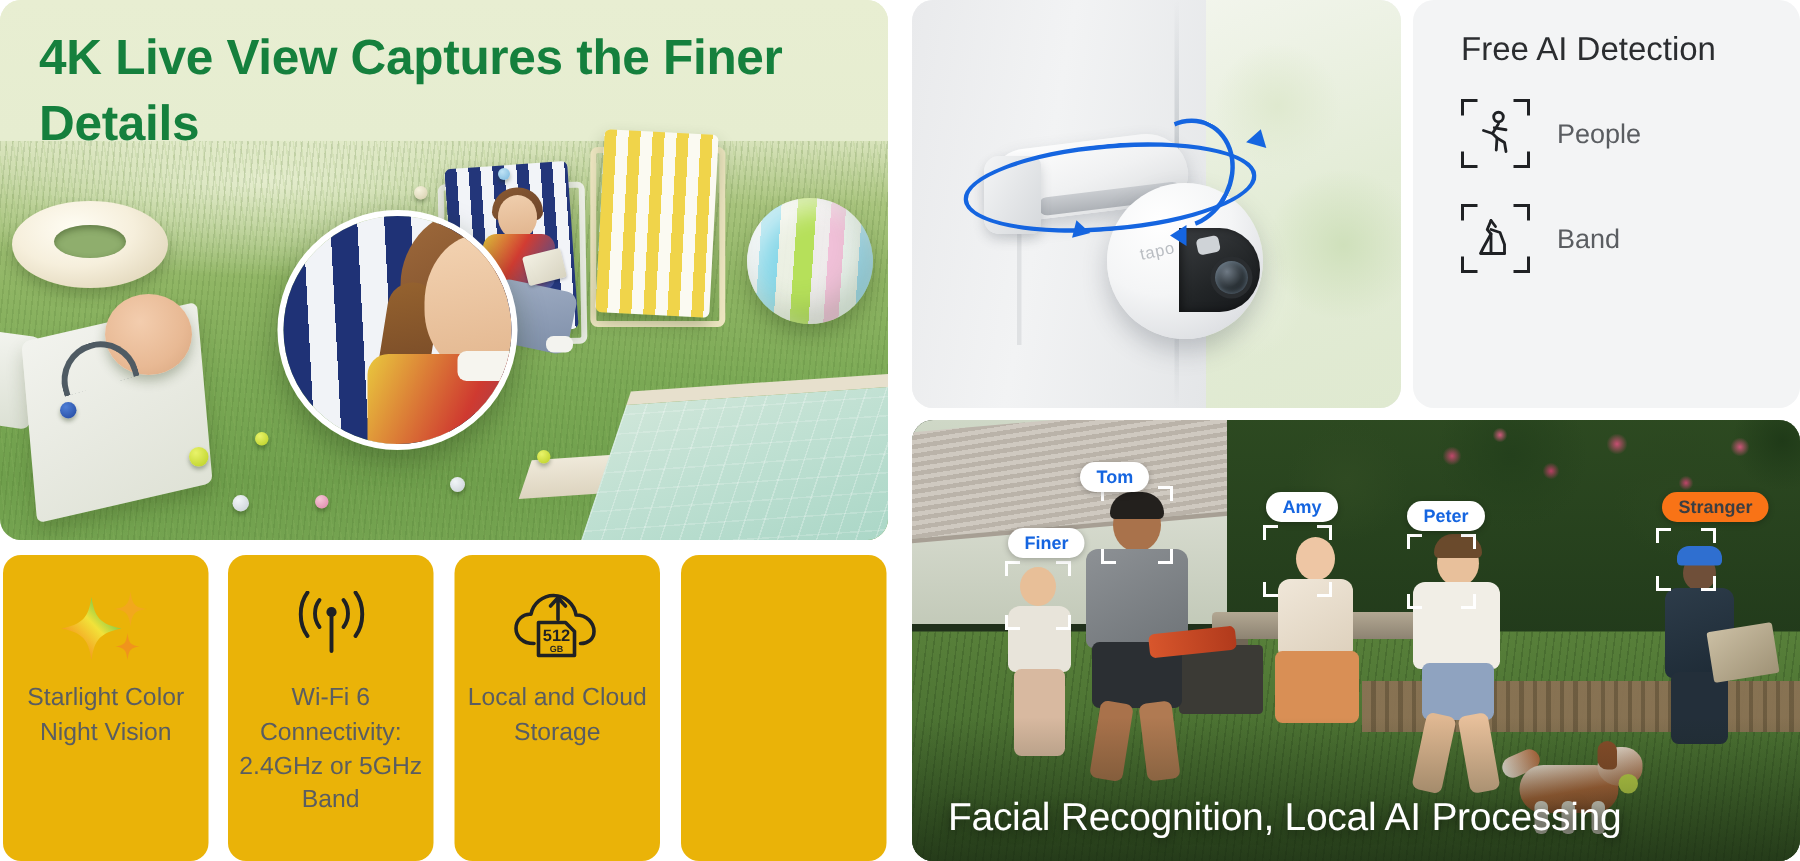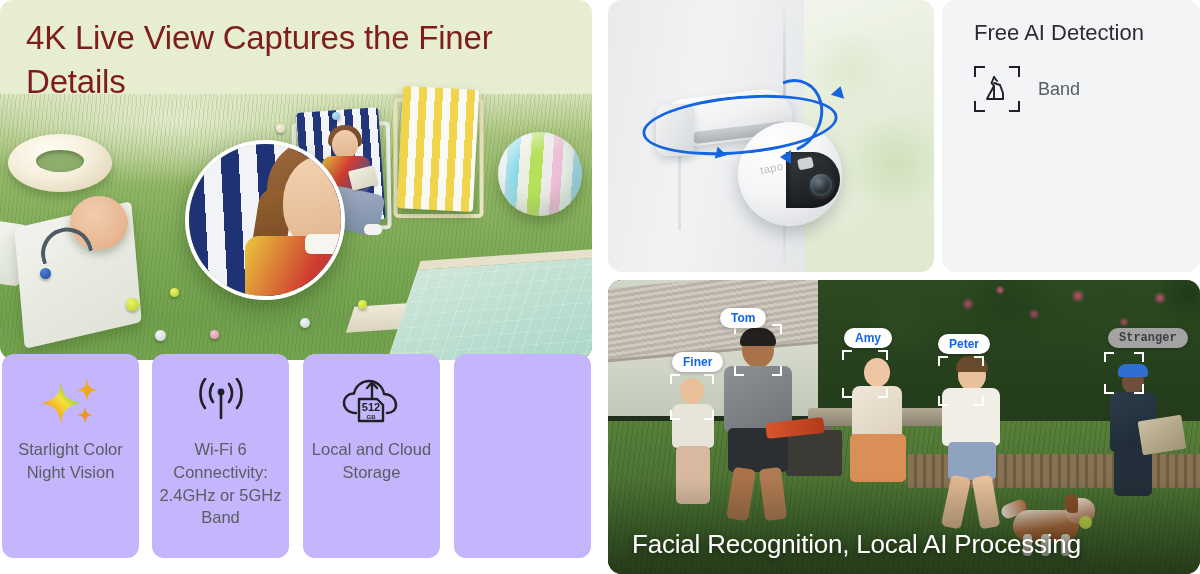--- a/index.html
+++ b/index.html
@@ -154,21 +154,21 @@
         #f0c0d8 63% 74%,
         rgba(240,246,246,.92) 74% 86%,
         #9fd8ec 86% 100%);
     box-shadow:0 7px 13px rgba(40,60,20,.3), inset -8px -10px 18px rgba(70,100,60,.22), inset 7px 7px 16px rgba(255,255,255,.6);
   }
   
   .ball{ position:absolute; border-radius:50%; box-shadow:0 2px 3px rgba(30,50,15,.35); }
   
   #hero-title{
     position:absolute; left:26px; top:16px; width:520px;
-    font-size:33px; line-height:1.32; font-weight:400; color:#7f1d1d; letter-spacing:-.2px;
+    font-size:33px; line-height:1.32; font-weight:700; color:#15803d; letter-spacing:-.2px;
   }
 
   
   #p360 { left: 608px; top: 0; width: 326px; height: 272px; background:#f3f4f5; }
   .p360-wall{
     position:absolute; left:0; top:0; width:60%; height:100%;
     background:linear-gradient(100deg,#e9eaec 0%,#f2f3f4 45%,#e4e6e8 100%);
   }
   .p360-wall::after{
     content:""; position:absolute; right:18px; top:0; width:3px; height:100%;
@@ -248,22 +248,22 @@
   .detect-icon{ position:relative; width:46px; height:46px; }
   .detect-icon .br{ position:absolute; width:11px; height:11px; border:2px solid #1f2124; }
   .detect-icon .tl{ left:0; top:0; border-right:none; border-bottom:none; }
   .detect-icon .tr{ right:0; top:0; border-left:none; border-bottom:none; }
   .detect-icon .bl{ left:0; bottom:0; border-right:none; border-top:none; }
   .detect-icon .brr{ right:0; bottom:0; border-left:none; border-top:none; }
   .detect-icon svg{ position:absolute; left:8px; top:7px; }
 
   
   .card{
-    position:absolute; top:354px; width:137px; height:204px;
-    background:#c4b5fd; border-radius:12px;
+    position:absolute; top:370px; width:137px; height:204px;
+    background:#eab308; border-radius:12px;
     display:flex; flex-direction:column; align-items:center;
   }
   #card0{ left:2px; } #card1{ left:152px; } #card2{ left:303px; } #card3{ left:454px; }
   .card-icon{ height:58px; margin-top:20px; display:flex; align-items:center; justify-content:center; }
   .card-text{ margin-top:6px; font-size:16.5px; line-height:1.38; color:#5a5d61; text-align:center; padding:0 6px; }
 
   
   #pface{ left:608px; top:280px; width:592px; height:294px; background:#20301b; }
   .yard-sky{ position:absolute; left:0; top:0; width:100%; height:30%;
     background:linear-gradient(180deg,#cfd8c7 0%,#bcc9b2 100%); }
@@ -335,21 +335,21 @@
   .facebox .c{ position:absolute; width:10px; height:10px; border:2.5px solid #ffffff; }
   .facebox .tl{ left:0; top:0; border-right:none; border-bottom:none; }
   .facebox .tr{ right:0; top:0; border-left:none; border-bottom:none; }
   .facebox .bl{ left:0; bottom:0; border-right:none; border-top:none; }
   .facebox .br{ right:0; bottom:0; border-left:none; border-top:none; }
   .tag{
     position:absolute; padding:3px 11px; border-radius:11px; font-size:12px; font-weight:700;
     background:#ffffff; color:#1565e0; white-space:nowrap;
     box-shadow:0 1px 4px rgba(0,0,0,.25);
   }
-  .tag.unknown{ background:#a3a3a3; color:#3b3e42;font-family:Liberation Mono, monospace; }
+  .tag.unknown{ background:#f97316; color:#3b3e42; }
   .face-caption{
     position:absolute; left:24px; bottom:14px; font-size:26px; color:#ffffff; letter-spacing:-.2px;
     text-shadow:0 2px 7px rgba(0,0,0,.55);
   }
   .face-shade{
     position:absolute; left:0; bottom:0; width:100%; height:96px;
     background:linear-gradient(180deg,rgba(18,30,14,0) 0%, rgba(18,30,14,.55) 100%);
   }
 </style>
 </head>
@@ -437,20 +437,36 @@
     <div class="arrow a1"></div>
     <div class="arrow a2"></div>
     <div class="arrow a3"></div>
 
   </div>
 
   <div class="panel" id="pai">
     <div class="pai-title">Free AI Detection</div>
     <div class="pai-list">
 
+      <div class="pai-row">
+        <div class="detect-icon">
+          <span class="br tl"></span>
+            <span class="br tr"></span>
+            <span class="br bl"></span>
+            <span class="br brr"></span>
+          <svg width="30" height="32" viewBox="0 0 30 32" fill="none" stroke="#1f2124" stroke-width="1.9" stroke-linecap="round" stroke-linejoin="round">
+            <circle cx="17" cy="5" r="3.2"></circle>
+            <path d="M17 9.5 L13 16 L16 19 L15.5 27"></path>
+            <path d="M16 19 L21 22 L22 28"></path>
+            <path d="M13 16 L7 14"></path>
+            <path d="M14.2 12.2 L22 13.5"></path>
+          </svg>
+        </div>
+        <div class="pai-label">People</div>
+      </div>
 
       <div class="pai-row">
         <div class="detect-icon">
           <span class="br tl"></span>
             <span class="br tr"></span>
             <span class="br bl"></span>
             <span class="br brr"></span>
           <svg width="30" height="32" viewBox="0 0 30 32" fill="none" stroke="#1f2124" stroke-width="1.9" stroke-linecap="round" stroke-linejoin="round">
             <path d="M12 4 L9.5 10 L12 13 L12 26"></path>
             <path d="M12 10 L18 12 L21 20 L21 26"></path>

